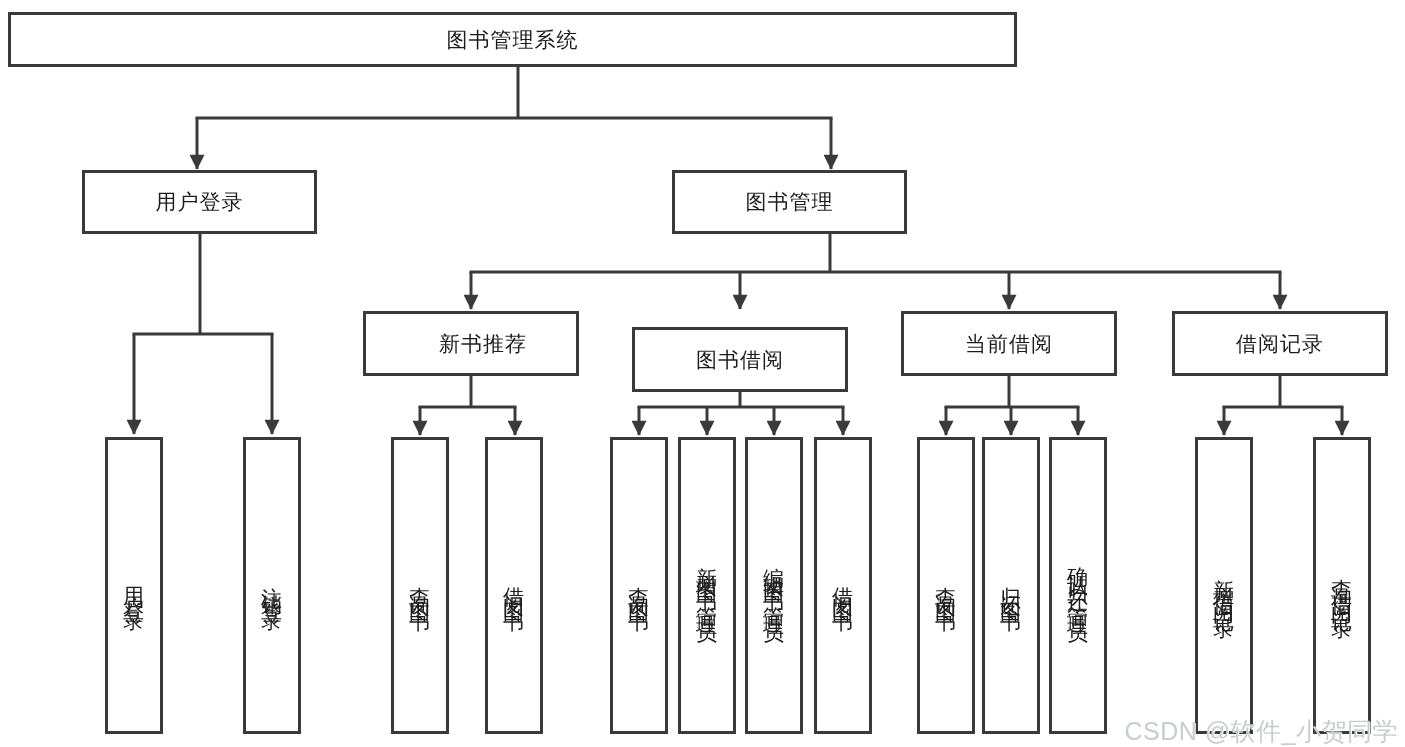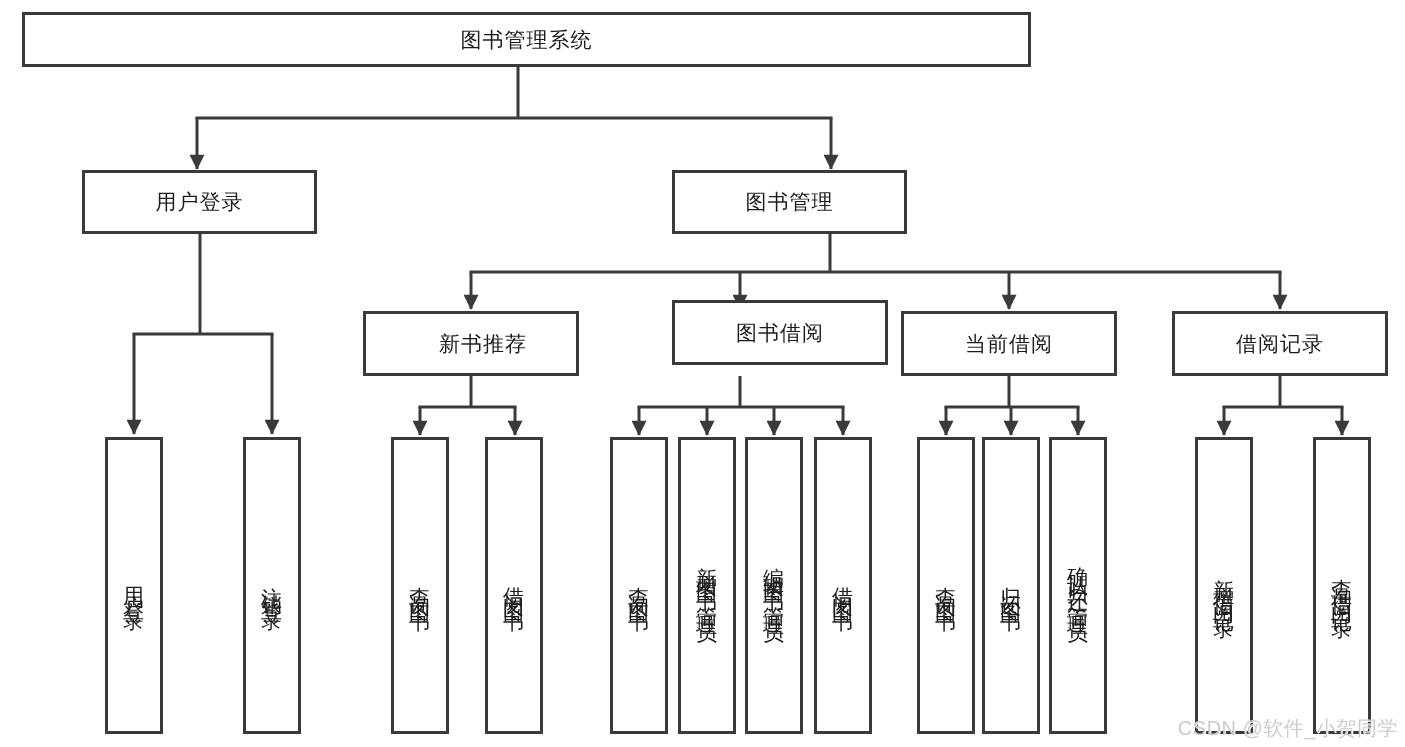--- a/index.html
+++ b/index.html
@@ -34,21 +34,21 @@
   }
   .leaf{width:58px;top:437px;height:297px;}
   .vtext{
     writing-mode:vertical-rl;
     letter-spacing:8px;
     line-height:1;
   }
   .watermark{
     position:absolute;
     right:7px;top:715px;
-    font-size:20px;
+    font-size:25px;
     color:var(--wm);
     letter-spacing:0.5px;
     text-shadow:1px 1px 0 #ffffff;
     white-space:nowrap;
   }
 </style>
 </head>
 <body>
 
 <div class="canvas">
@@ -96,35 +96,35 @@
       <path d="M1011 407 V435" marker-end="url(#arw)"></path>
       <path d="M1078 407 V435" marker-end="url(#arw)"></path>
 
       <path d="M1280 376 V407"></path>
       <path d="M1222.5 407 H1343.5"></path>
       <path d="M1224 407 V435" marker-end="url(#arw)"></path>
       <path d="M1342 407 V435" marker-end="url(#arw)"></path>
     </g>
   </svg>
 
-  <div class="box" style="left:22px;top:12px;width:1009px;height:55px;">
+  <div class="box" style="left:8px;top:12px;width:1009px;height:55px;">
     <span>图书管理系统</span>
   </div>
 
   <div class="box" style="left:82px;top:170px;width:235px;height:64px;">
     <span>用户登录</span>
   </div>
   <div class="box" style="left:672px;top:170px;width:235px;height:64px;">
     <span>图书管理</span>
   </div>
 
   <div class="box" style="left:363px;top:311px;width:216px;height:65px;padding-left:24px;">
     <span>新书推荐</span>
   </div>
-  <div class="box" style="left:632px;top:300px;width:216px;height:65px;margin-left:40px;">
+  <div class="box" style="left:632px;top:327px;width:216px;height:65px;">
     <span>图书借阅</span>
   </div>
   <div class="box" style="left:901px;top:311px;width:216px;height:65px;">
     <span>当前借阅</span>
   </div>
   <div class="box" style="left:1172px;top:311px;width:216px;height:65px;">
     <span>借阅记录</span>
   </div>
 
   <div class="box leaf" style="left:105px;">

